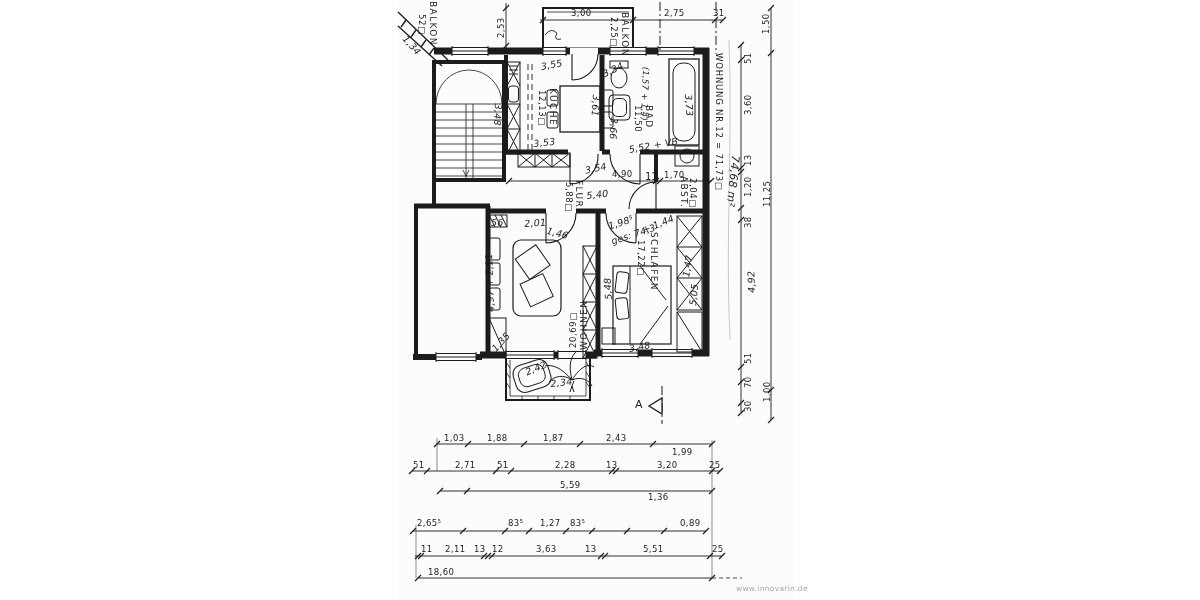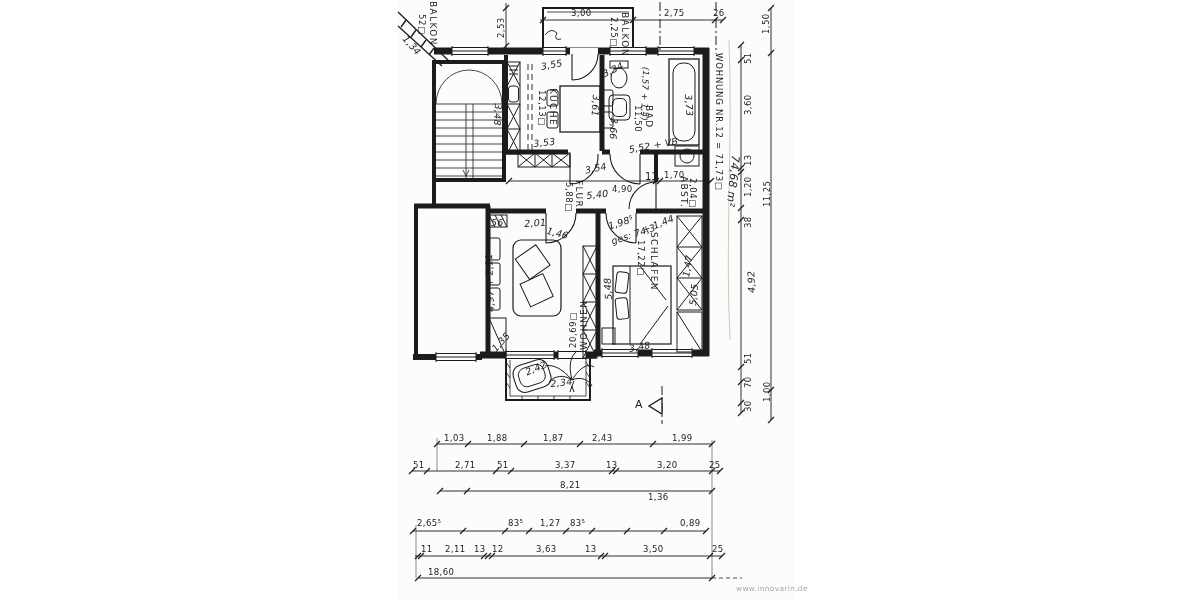--- a/index.html
+++ b/index.html
@@ -246,70 +246,70 @@
   <span class="lbl ar rm90" style="left:569px;top:348px">20,69□</span>
   <span class="lbl room r90" style="left:658px;top:232px">SCHLAFEN</span>
   <span class="lbl ar r90" style="left:645px;top:240px">17,22□</span>
 
   <span class="lbl t r90" style="left:723px;top:53px;letter-spacing:.8px">WOHNUNG NR.12 = 71,73□</span>
   <span class="lbl hw" style="left:741px;top:156px;font-size:11px;transform:rotate(96deg)">74,68 m²</span>
 
   <span class="lbl t rm90" style="left:497px;top:38px">2,53</span>
   <span class="lbl t" style="left:571px;top:9px">3,00</span>
   <span class="lbl t" style="left:664px;top:9px">2,75</span>
-  <span class="lbl t" style="left:713px;top:9px">26</span>
+  <span class="lbl t" style="left:713px;top:9px">31</span>
 
   <span class="lbl t rm90" style="left:762px;top:34px">1,50</span>
   <span class="lbl t rm90" style="left:763px;top:207px">11,25</span>
   <span class="lbl t rm90" style="left:763px;top:402px">1,00</span>
 
   <span class="lbl t rm90" style="left:744px;top:64px">51</span>
   <span class="lbl t rm90" style="left:744px;top:115px">3,60</span>
   <span class="lbl t rm90" style="left:744px;top:166px">13</span>
   <span class="lbl t rm90" style="left:744px;top:197px">1,20</span>
   <span class="lbl t rm90" style="left:744px;top:228px">38</span>
   <span class="lbl hw" style="left:747px;top:293px;transform:rotate(-92deg)">4,92</span>
   <span class="lbl t rm90" style="left:744px;top:364px">51</span>
   <span class="lbl t rm90" style="left:744px;top:388px">70</span>
   <span class="lbl t rm90" style="left:744px;top:412px">30</span>
 
-  <span class="lbl t" style="left:612px;top:185px">4,90</span>
+  <span class="lbl t" style="left:612px;top:170px">4,90</span>
   <span class="lbl sm" style="left:645px;top:172px">11</span>
   <span class="lbl t" style="left:664px;top:171px">1,70</span>
 
   <span class="lbl t" style="left:444px;top:434px">1,03</span>
   <span class="lbl t" style="left:487px;top:434px">1,88</span>
   <span class="lbl t" style="left:543px;top:434px">1,87</span>
-  <span class="lbl t" style="left:592px;top:434px">2,43</span>
-  <span class="lbl t" style="left:672px;top:434px">1,99</span>
+  <span class="lbl t" style="left:606px;top:434px">2,43</span>
+  <span class="lbl t" style="left:672px;top:448px">1,99</span>
 
   <span class="lbl t" style="left:413px;top:461px">51</span>
   <span class="lbl t" style="left:455px;top:461px">2,71</span>
   <span class="lbl t" style="left:497px;top:461px">51</span>
-  <span class="lbl t" style="left:555px;top:461px">3,37</span>
+  <span class="lbl t" style="left:555px;top:461px">2,28</span>
   <span class="lbl t" style="left:606px;top:461px">13</span>
   <span class="lbl t" style="left:657px;top:461px">3,20</span>
   <span class="lbl t" style="left:709px;top:461px">25</span>
 
-  <span class="lbl t" style="left:560px;top:481px">8,21</span>
+  <span class="lbl t" style="left:560px;top:481px">5,59</span>
 
   <span class="lbl t" style="left:417px;top:519px">2,65⁵</span>
   <span class="lbl t" style="left:508px;top:519px">83⁵</span>
   <span class="lbl t" style="left:540px;top:519px">1,27</span>
   <span class="lbl t" style="left:570px;top:519px">83⁵</span>
   <span class="lbl t" style="left:648px;top:493px">1,36</span>
   <span class="lbl t" style="left:680px;top:519px">0,89</span>
 
   <span class="lbl t" style="left:421px;top:545px">11</span>
   <span class="lbl t" style="left:445px;top:545px">2,11</span>
   <span class="lbl t" style="left:474px;top:545px">13</span>
   <span class="lbl t" style="left:492px;top:545px">12</span>
   <span class="lbl t" style="left:536px;top:545px">3,63</span>
   <span class="lbl t" style="left:585px;top:545px">13</span>
-  <span class="lbl t" style="left:643px;top:545px">3,50</span>
+  <span class="lbl t" style="left:643px;top:545px">5,51</span>
   <span class="lbl t" style="left:712px;top:545px">25</span>
 
   <span class="lbl t" style="left:428px;top:568px">18,60</span>
 
   <span class="lbl amark" style="left:635px;top:399px">A</span>
 
   <span class="lbl hw" style="left:503px;top:104px;transform:rotate(93deg)">3,48</span>
   <span class="lbl hw" style="left:408px;top:34px;transform:rotate(48deg)">1,34</span>
   <span class="lbl hw" style="left:540px;top:62px;transform:rotate(-10deg)">3,55</span>
   <span class="lbl hw" style="left:533px;top:139px;transform:rotate(-6deg)">3,53</span>

